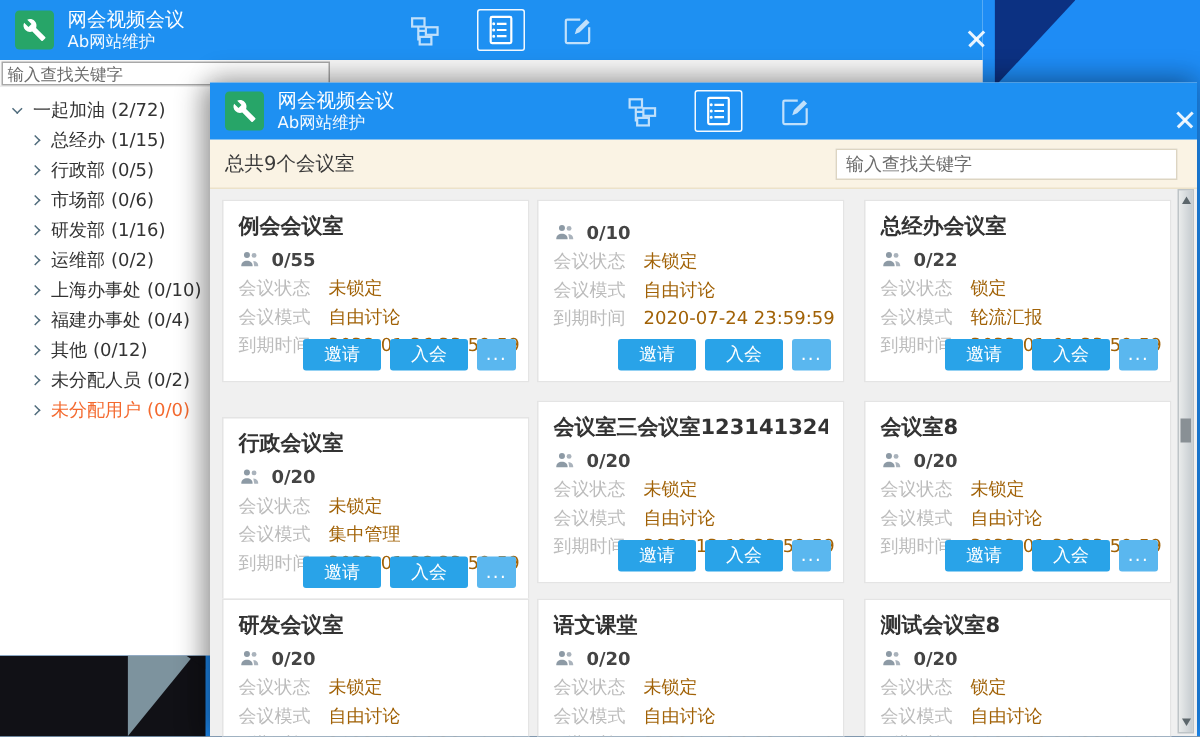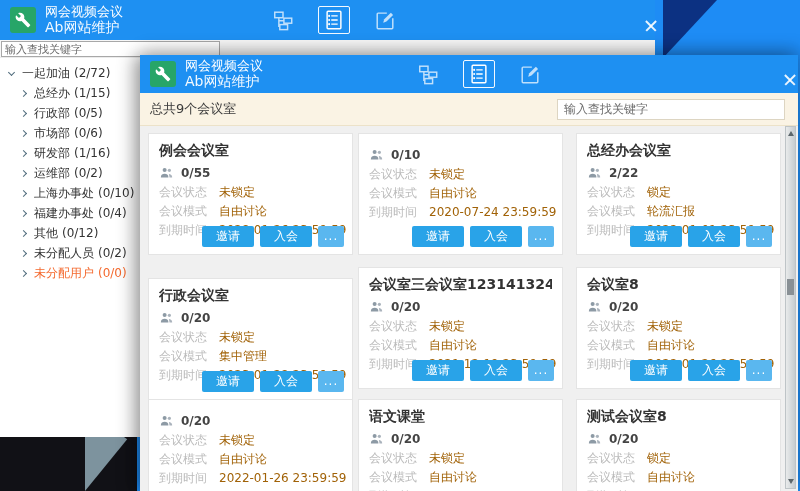--- a/index.html
+++ b/index.html
@@ -17,21 +17,21 @@
   .wp-tip   { left:124px; top:437px; width:13px; height:9px; background:#111116;
               clip-path:polygon(0 0,100% 0,100% 100%); }
 
   
   .titlebar { background:#1e90f2; display:flex; align-items:center; position:relative; }
   .logo { width:26px; height:26px; border-radius:3px; background:#27a568; flex:none;
           display:flex; align-items:center; justify-content:center; margin:0 9px 0 10px; }
   .logo svg { width:16px; height:16px; fill:#fff; }
   .title-stack { color:#fff; line-height:1.2; white-space:nowrap; }
   .title-main { font-size:13px; }
-  .title-sub  { font-size:14px; opacity:.95; }
+  .title-sub  { font-size:11px; opacity:.95; }
 
   .tb-icons { position:absolute; top:0; height:100%; display:flex; align-items:center; gap:24px; }
   .tb-icon { width:22px; height:22px; display:block; opacity:.72; cursor:pointer; }
   .tb-icon svg { width:22px; height:22px; stroke:#fff; fill:none; stroke-width:1.6; }
   .tb-icon-box { border:1px solid rgba(255,255,255,.95); border-radius:2px; padding:2px 4px; cursor:pointer; }
   .tb-icon-box .tb-icon { opacity:1; }
 
   .win-ctls { position:absolute; right:0; top:0; height:100%; display:flex;
               align-items:center; gap:14px; padding-right:14px; }
   .ctl { cursor:pointer; display:block; }
@@ -339,21 +339,21 @@
 
   <div class="card" style="left: 436px; top: 7px;">
     <div class="card-title">总经办会议室</div>
     <div class="card-occ">
       <svg viewBox="0 0 24 24">
         <circle cx="9" cy="8" r="3.2"></circle>
         <path d="M3 19c0-3 2.7-5 6-5s6 2 6 5v1H3z"></path>
         <circle cx="16.6" cy="8.4" r="2.6" opacity=".75"></circle>
         <path d="M15.8 14.4c2.9.2 5.2 2 5.2 4.6v1h-4.2" opacity=".75"></path>
       </svg>
-      <span>2/22</span>
+      <span>0/22</span>
     </div>
     <div class="card-row">
       <span class="lbl">会议状态</span>
       <span class="val">锁定</span>
     </div>
     <div class="card-row">
       <span class="lbl">会议模式</span>
       <span class="val">轮流汇报</span>
     </div>
     <div class="card-row">
@@ -451,20 +451,21 @@
       <span class="val">2022-01-26 23:59:59</span>
     </div>
     <div class="card-btns">
       <button class="btn btn-invite">邀请</button>
       <button class="btn btn-join">入会</button>
       <button class="btn btn-more">...</button>
     </div>
   </div>
 
   <div class="card" style="left: 8px; top: 273px;">
+    <div class="card-title">研发会议室</div>
     <div class="card-occ">
       <svg viewBox="0 0 24 24">
         <circle cx="9" cy="8" r="3.2"></circle>
         <path d="M3 19c0-3 2.7-5 6-5s6 2 6 5v1H3z"></path>
         <circle cx="16.6" cy="8.4" r="2.6" opacity=".75"></circle>
         <path d="M15.8 14.4c2.9.2 5.2 2 5.2 4.6v1h-4.2" opacity=".75"></path>
       </svg>
       <span>0/20</span>
     </div>
     <div class="card-row">

